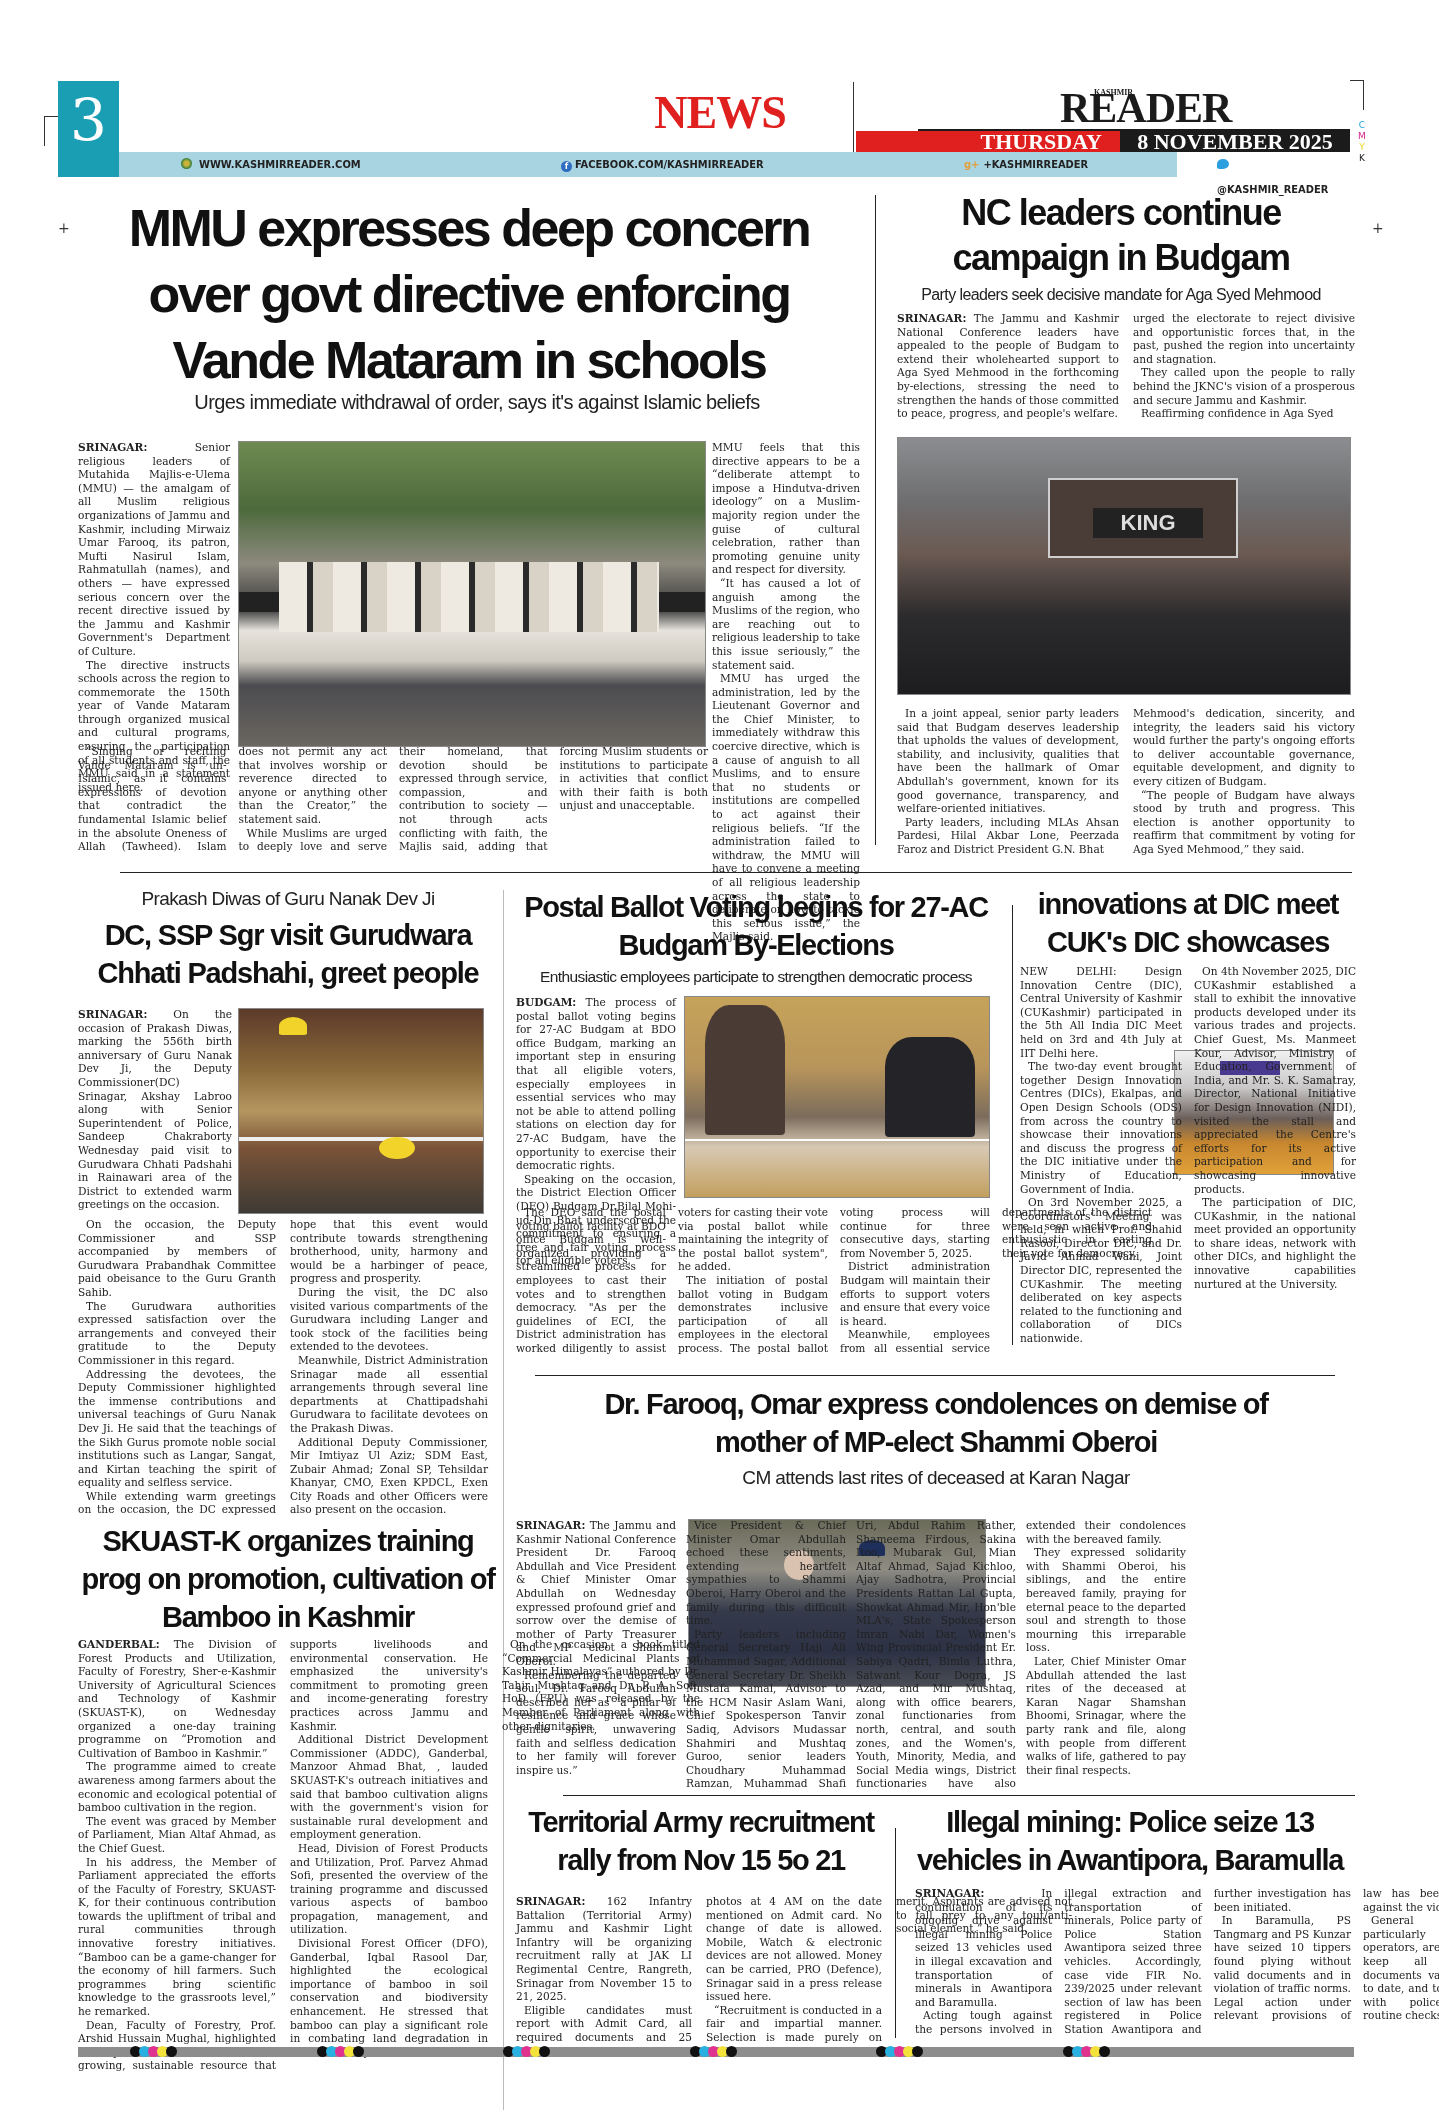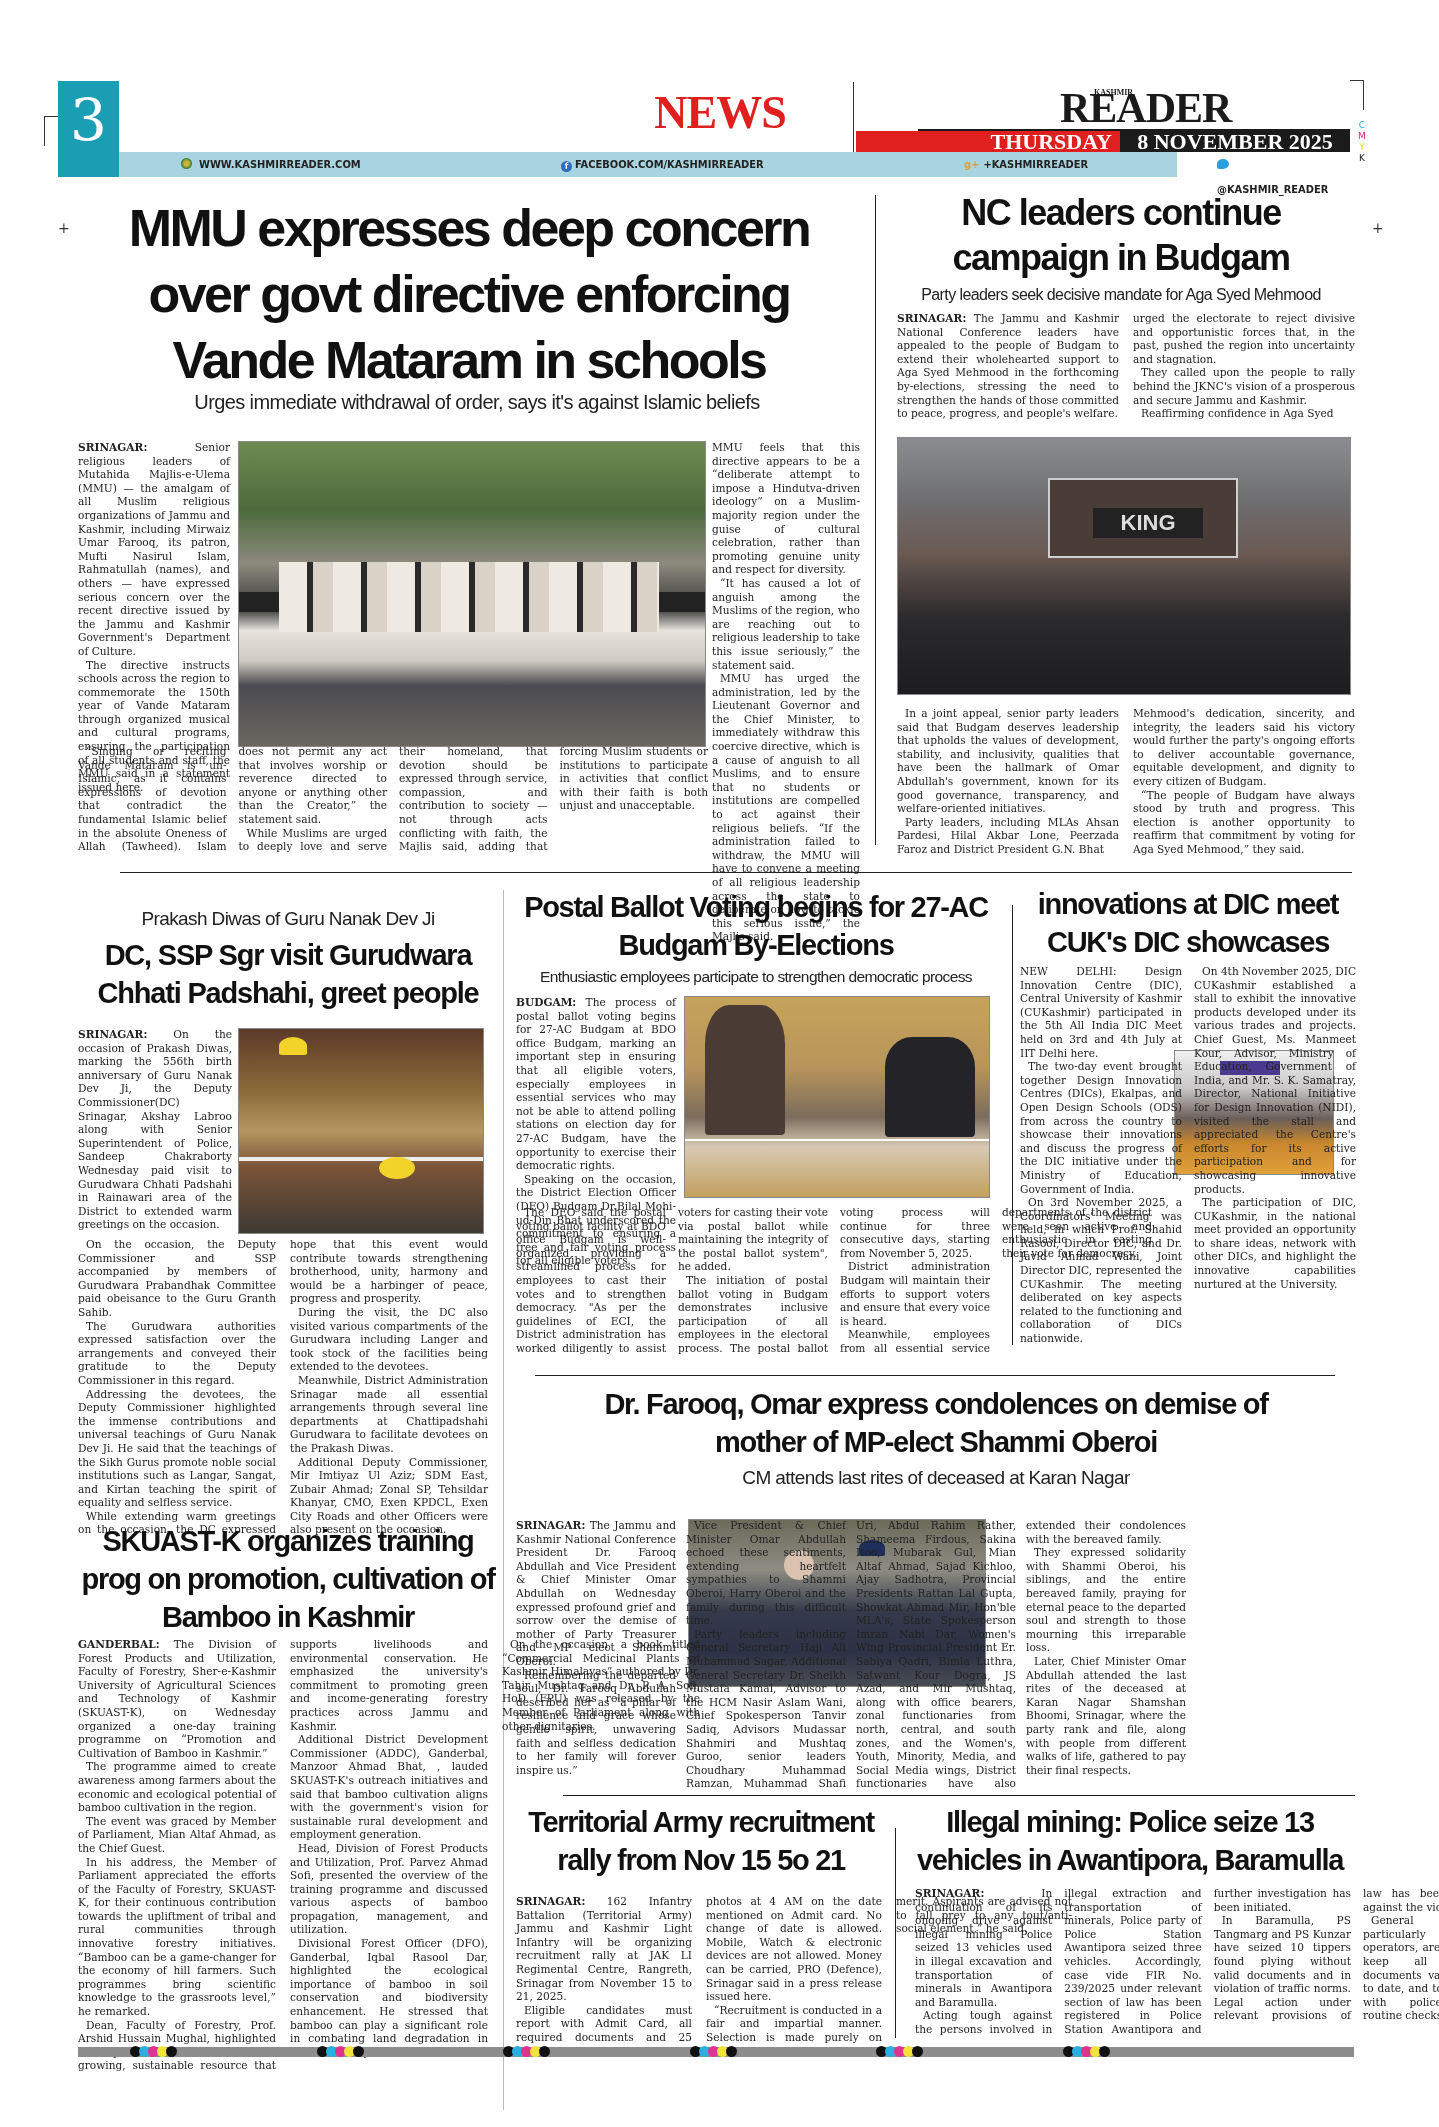--- a/index.html
+++ b/index.html
@@ -34,21 +34,21 @@
 
 <div class="abs" style="left:853px;top:82px;width:1px;height:92px;background:#333"></div>
 
 <div class="abs" style="left:1060px;top:86px;width:240px;height:44px;font-family:'Liberation Serif',serif;font-weight:bold;color:#1b1b1b">
   <span style="position:absolute;left:0;top:0;font-size:42px;letter-spacing:-1px;line-height:44px">READER</span>
   <span style="position:absolute;left:34px;top:2px;font-size:8px;letter-spacing:0">KASHMIR</span>
 </div>
 <div class="abs" style="left:918px;top:129px;width:432px;height:2px;background:#1b1b1b"></div>
 
 <div class="abs" style="left:856px;top:131px;width:494px;height:21px;display:flex;font-family:'Liberation Serif',serif;font-weight:bold;font-size:22px;line-height:22px;color:#fff">
-  <div style="flex:0 0 264px;background:#e0201e;text-align:right;padding-right:8px"><span>THURSDAY</span></div>
+  <div style="flex:0 0 264px;background:#e0201e;text-align:right;padding-right:18px"><span>THURSDAY</span></div>
   <div style="flex:1;background:#1b1b1b;text-align:center"><span>8 NOVEMBER 2025</span></div>
 </div>
 
 <div class="abs" style="left:1357px;top:120px;width:10px;font-family:'DejaVu Sans',sans-serif;font-size:9px;line-height:11px;text-align:center">
   <div style="color:#1fa7d8">C</div>
   <div style="color:#d6238c">M</div>
   <div style="color:#e8d71f">Y</div>
   <div style="color:#222">K</div>
 </div>
 
@@ -119,21 +119,21 @@
   <div class="body cols2" style="position:absolute;left:10px;top:517px;width:458px;height:150px;column-fill:auto">
     <p>In a joint appeal, senior party leaders said that Budgam deserves leadership that upholds the values of development, stability, and inclusivity, qualities that have been the hallmark of Omar Abdullah's government, known for its good governance, transparency, and welfare-oriented initiatives.</p>
     <p>Party leaders, including MLAs Ahsan Pardesi, Hilal Akbar Lone, Peerzada Faroz and District President G.N. Bhat</p>
     <p class="first">Mehmood's dedication, sincerity, and integrity, the leaders said his victory would further the party's ongoing efforts to deliver accountable governance, equitable development, and dignity to every citizen of Budgam.</p>
     <p>“The people of Budgam have always stood by truth and progress. This election is another opportunity to reaffirm that commitment by voting for Aga Syed Mehmood,” they said.</p>
   </div>
 </div>
 
 <div class="hrule" style="left:120px;top:872px;width:1232px;height:1px"></div>
 
-<div class="abs" style="left:78px;top:908px;width:420px;height:620px">
+<div class="abs" style="left:78px;top:888px;width:420px;height:620px">
   <div class="sub" style="position:absolute;left:0;top:0;width:420px;font-size:19px">Prakash Diwas of Guru Nanak Dev Ji</div>
   <div class="hl" style="position:absolute;left:0;top:28px;width:420px;font-size:29px;line-height:38px;letter-spacing:-1.2px">
     <div>DC, SSP Sgr visit Gurudwara</div>
     <div>Chhati Padshahi, greet people</div>
   </div>
   <div class="photo" style="left:160px;top:120px;width:246px;height:206px;background:linear-gradient(180deg,#5c3a2a 0%,#8b6a3a 30%,#b59660 50%,#7a5338 68%,#3e3a34 100%)">
     <div style="position:absolute;left:40px;top:8px;width:28px;height:18px;background:#f2d32a;border-radius:50% 50% 10% 10%"></div>
     <div style="position:absolute;left:0;top:128px;width:100%;height:4px;background:#eee"></div>
     <div style="position:absolute;left:140px;top:128px;width:36px;height:22px;background:#f2d32a;border-radius:50%"></div>
   </div>

